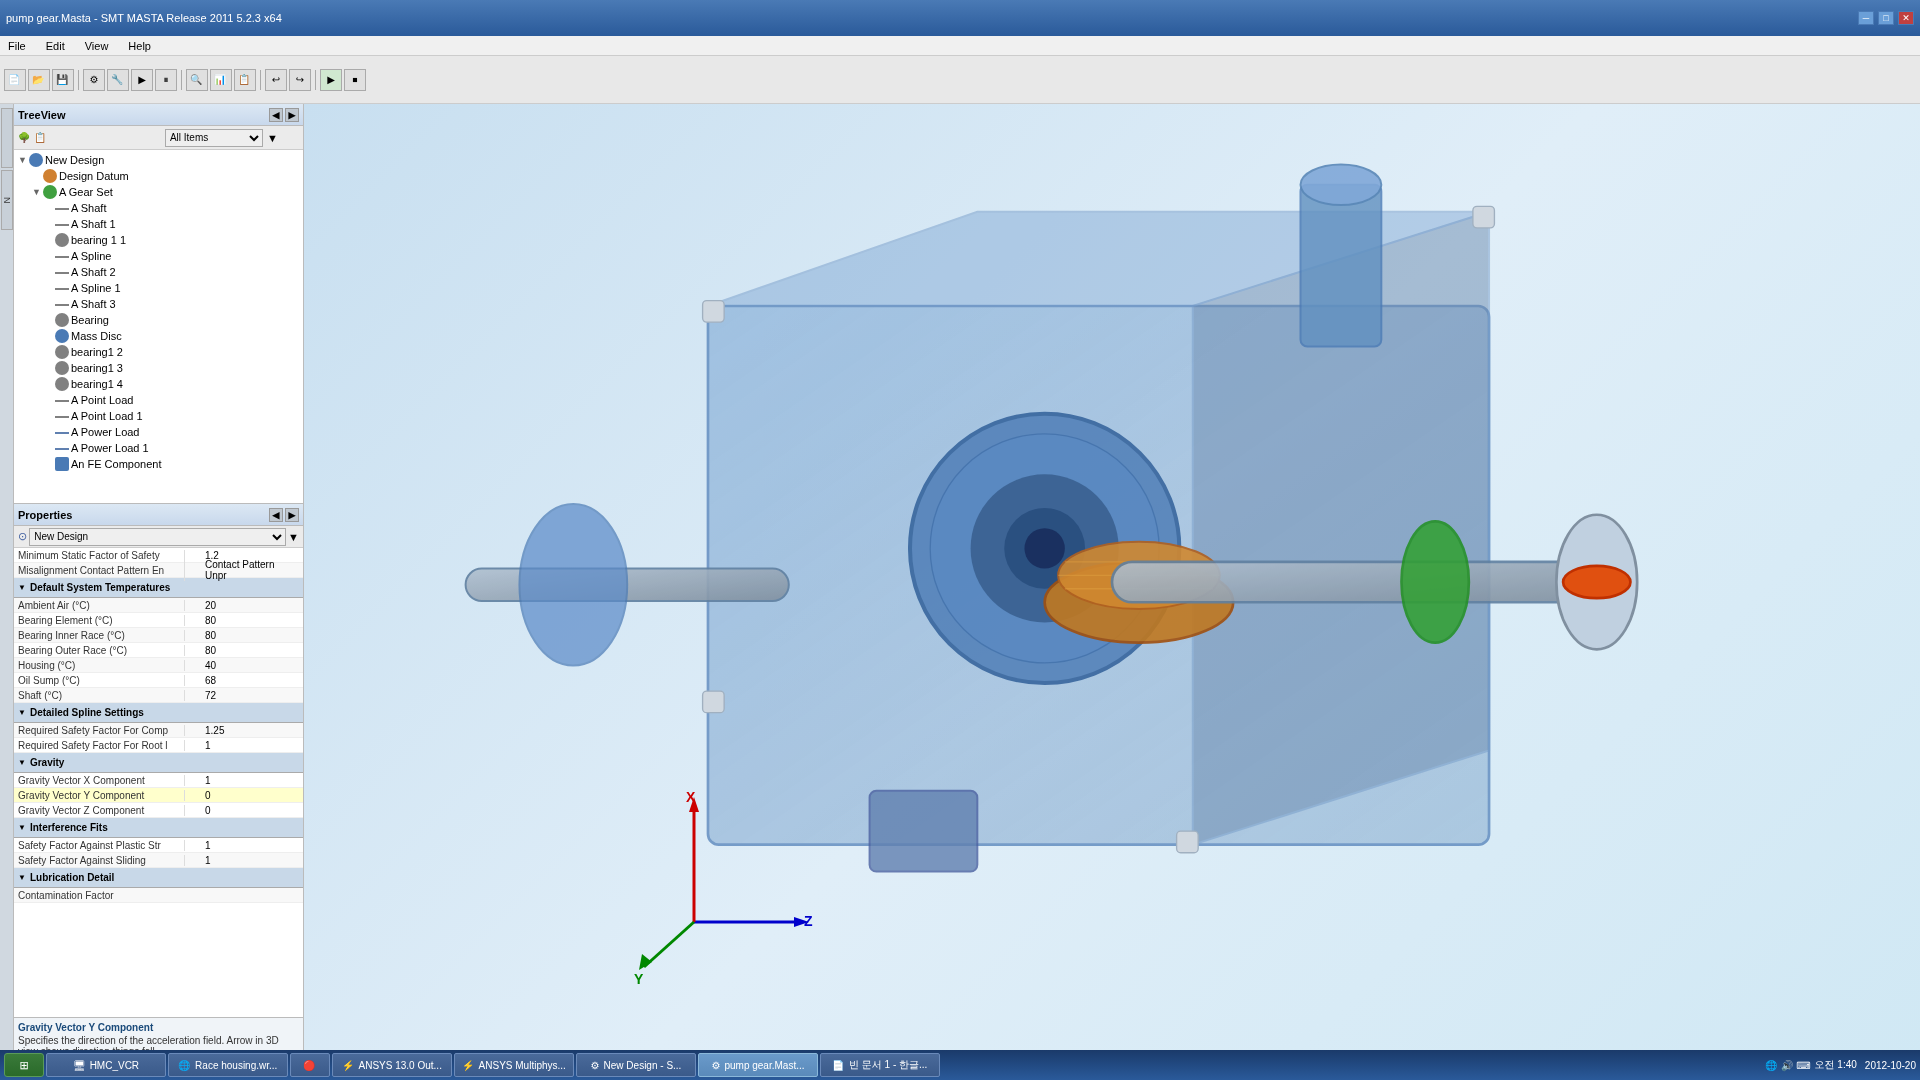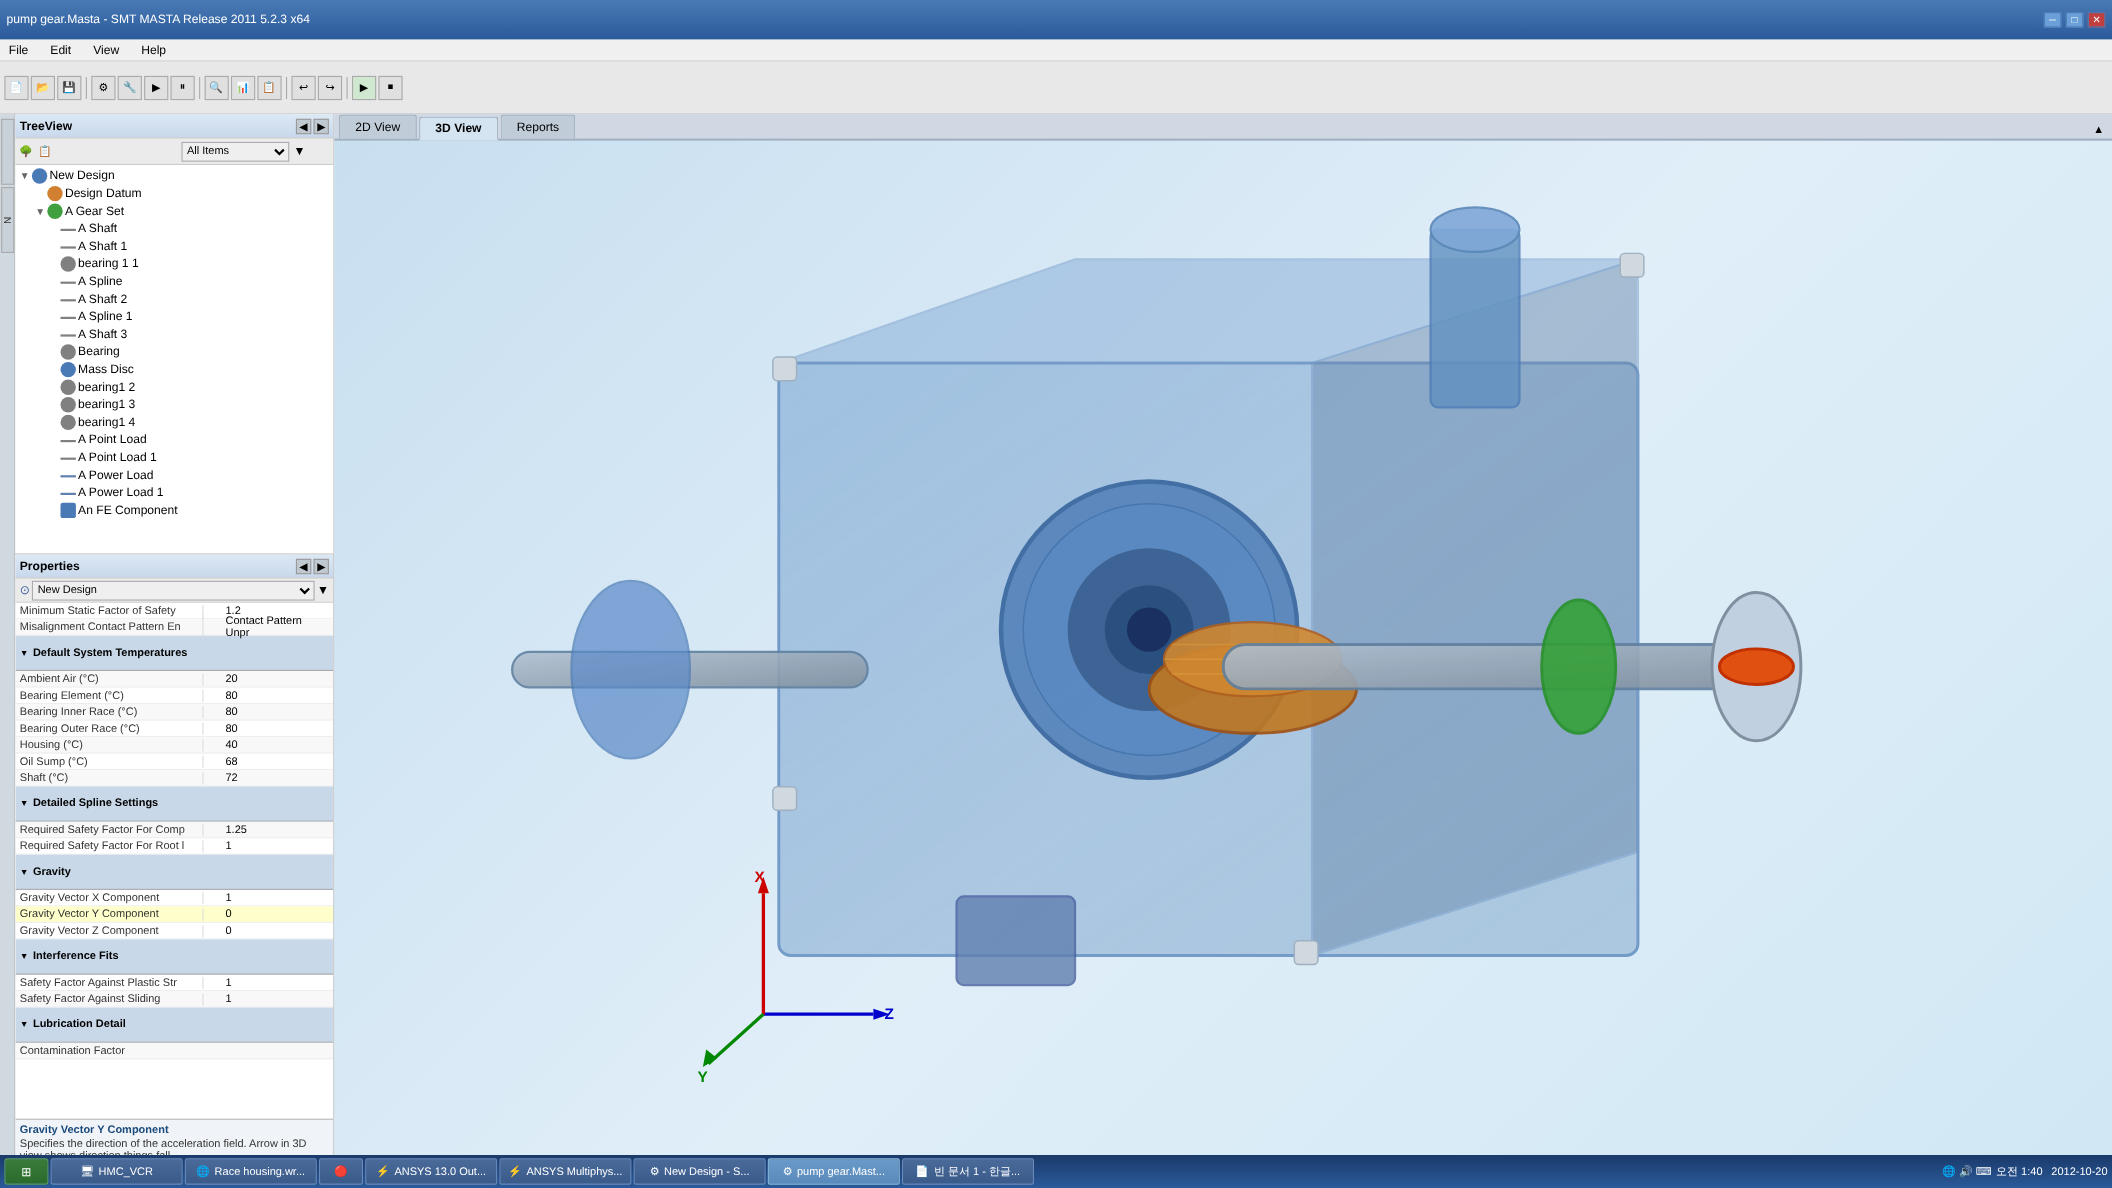--- a/index.html
+++ b/index.html
@@ -202,21 +202,21 @@
       border: 1px solid #aaa;
       font-size: 10px;
     }
 
     #properties-content {
       flex: 1;
       overflow-y: auto;
       background: white;
     }
     .prop-group-header {
-      height: 32px;
+      height: 20px;
       background: #c8d8e8;
       display: flex;
       align-items: center;
       padding: 0 4px;
       font-weight: bold;
       font-size: 10px;
       cursor: pointer;
       border-bottom: 1px solid #aaa;
     }
     .prop-group-header:before { content: '▼'; margin-right: 4px; font-size: 8px; }
@@ -620,26 +620,20 @@
       <div id="properties-tooltip">
         <div id="tooltip-title">Gravity Vector Y Component</div>
         <div>Specifies the direction of the acceleration field. Arrow in 3D view shows direction things fall.</div>
       </div>
 
     </div>
   </div>
 
   <div id="main-area">
 
-    <div id="tabs-bar">
-      <div class="tab">2D View</div>
-      <div class="tab active">3D View</div>
-      <div class="tab">Reports</div>
-      <div class="tab-expand">▲</div>
-    </div>
 
     <div id="viewport">
 
       <svg id="machine-view" viewBox="0 0 1200 700" xmlns="http://www.w3.org/2000/svg">
 
         <defs>
           <linearGradient id="bgGrad" x1="0%" y1="0%" x2="100%" y2="100%">
             <stop offset="0%" style="stop-color:#c8dff0;stop-opacity:1"></stop>
             <stop offset="100%" style="stop-color:#e0eef8;stop-opacity:1"></stop>
           </linearGradient>

